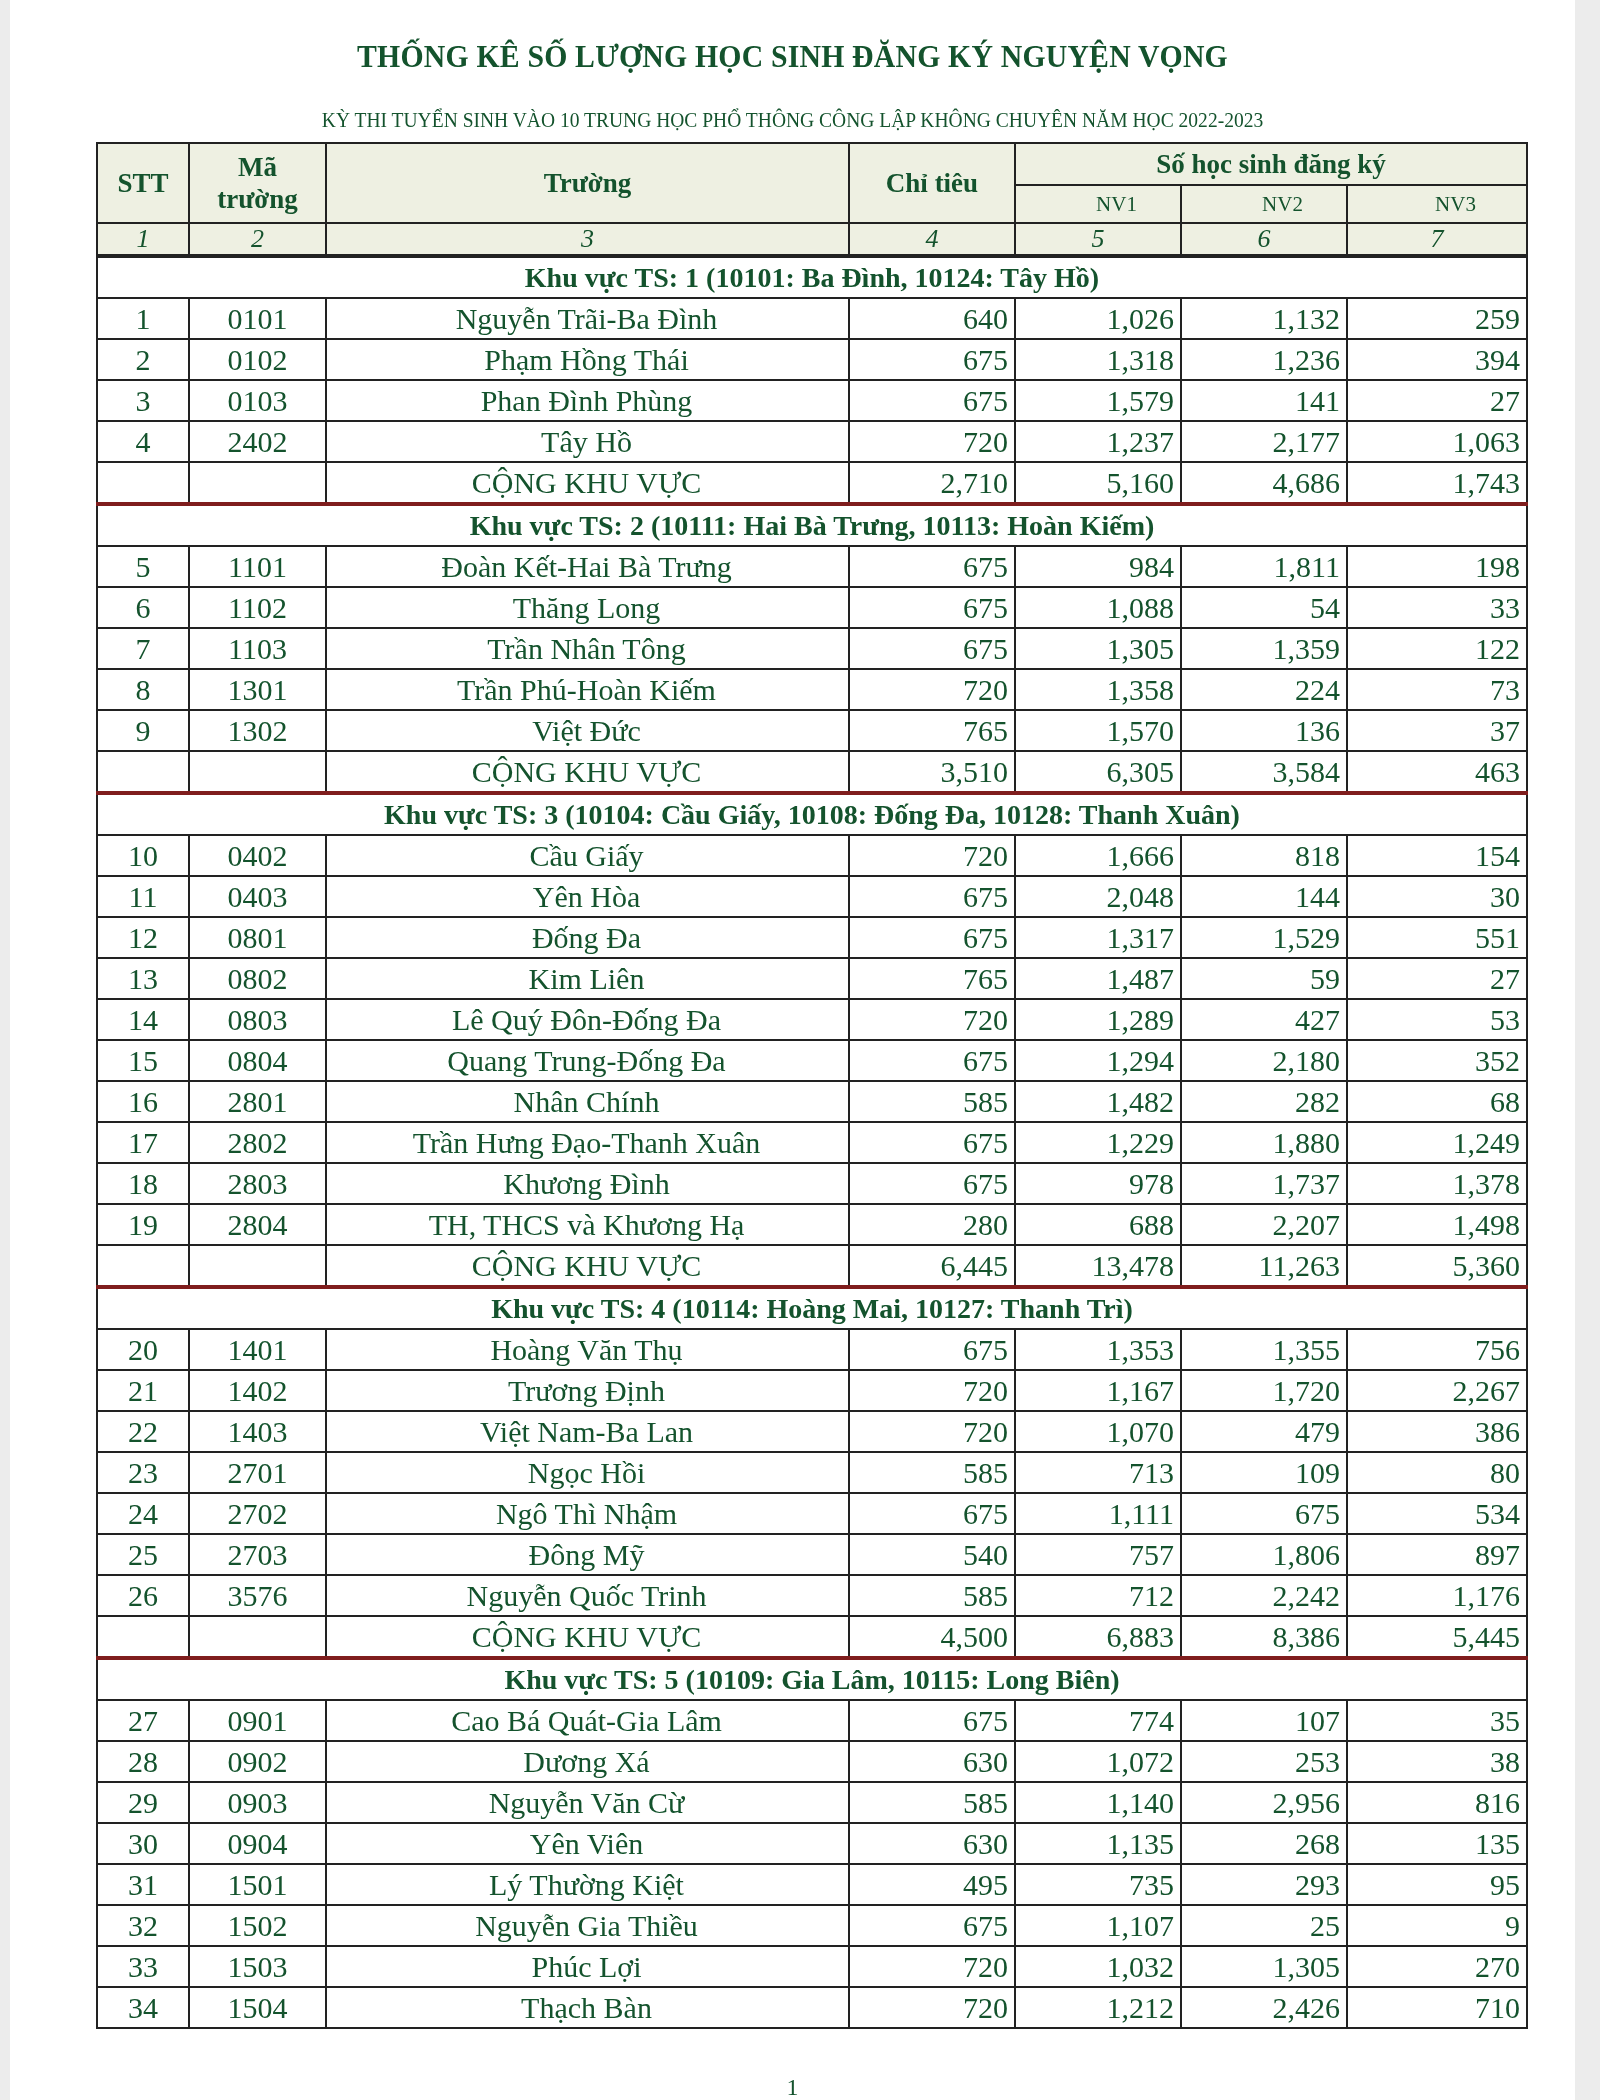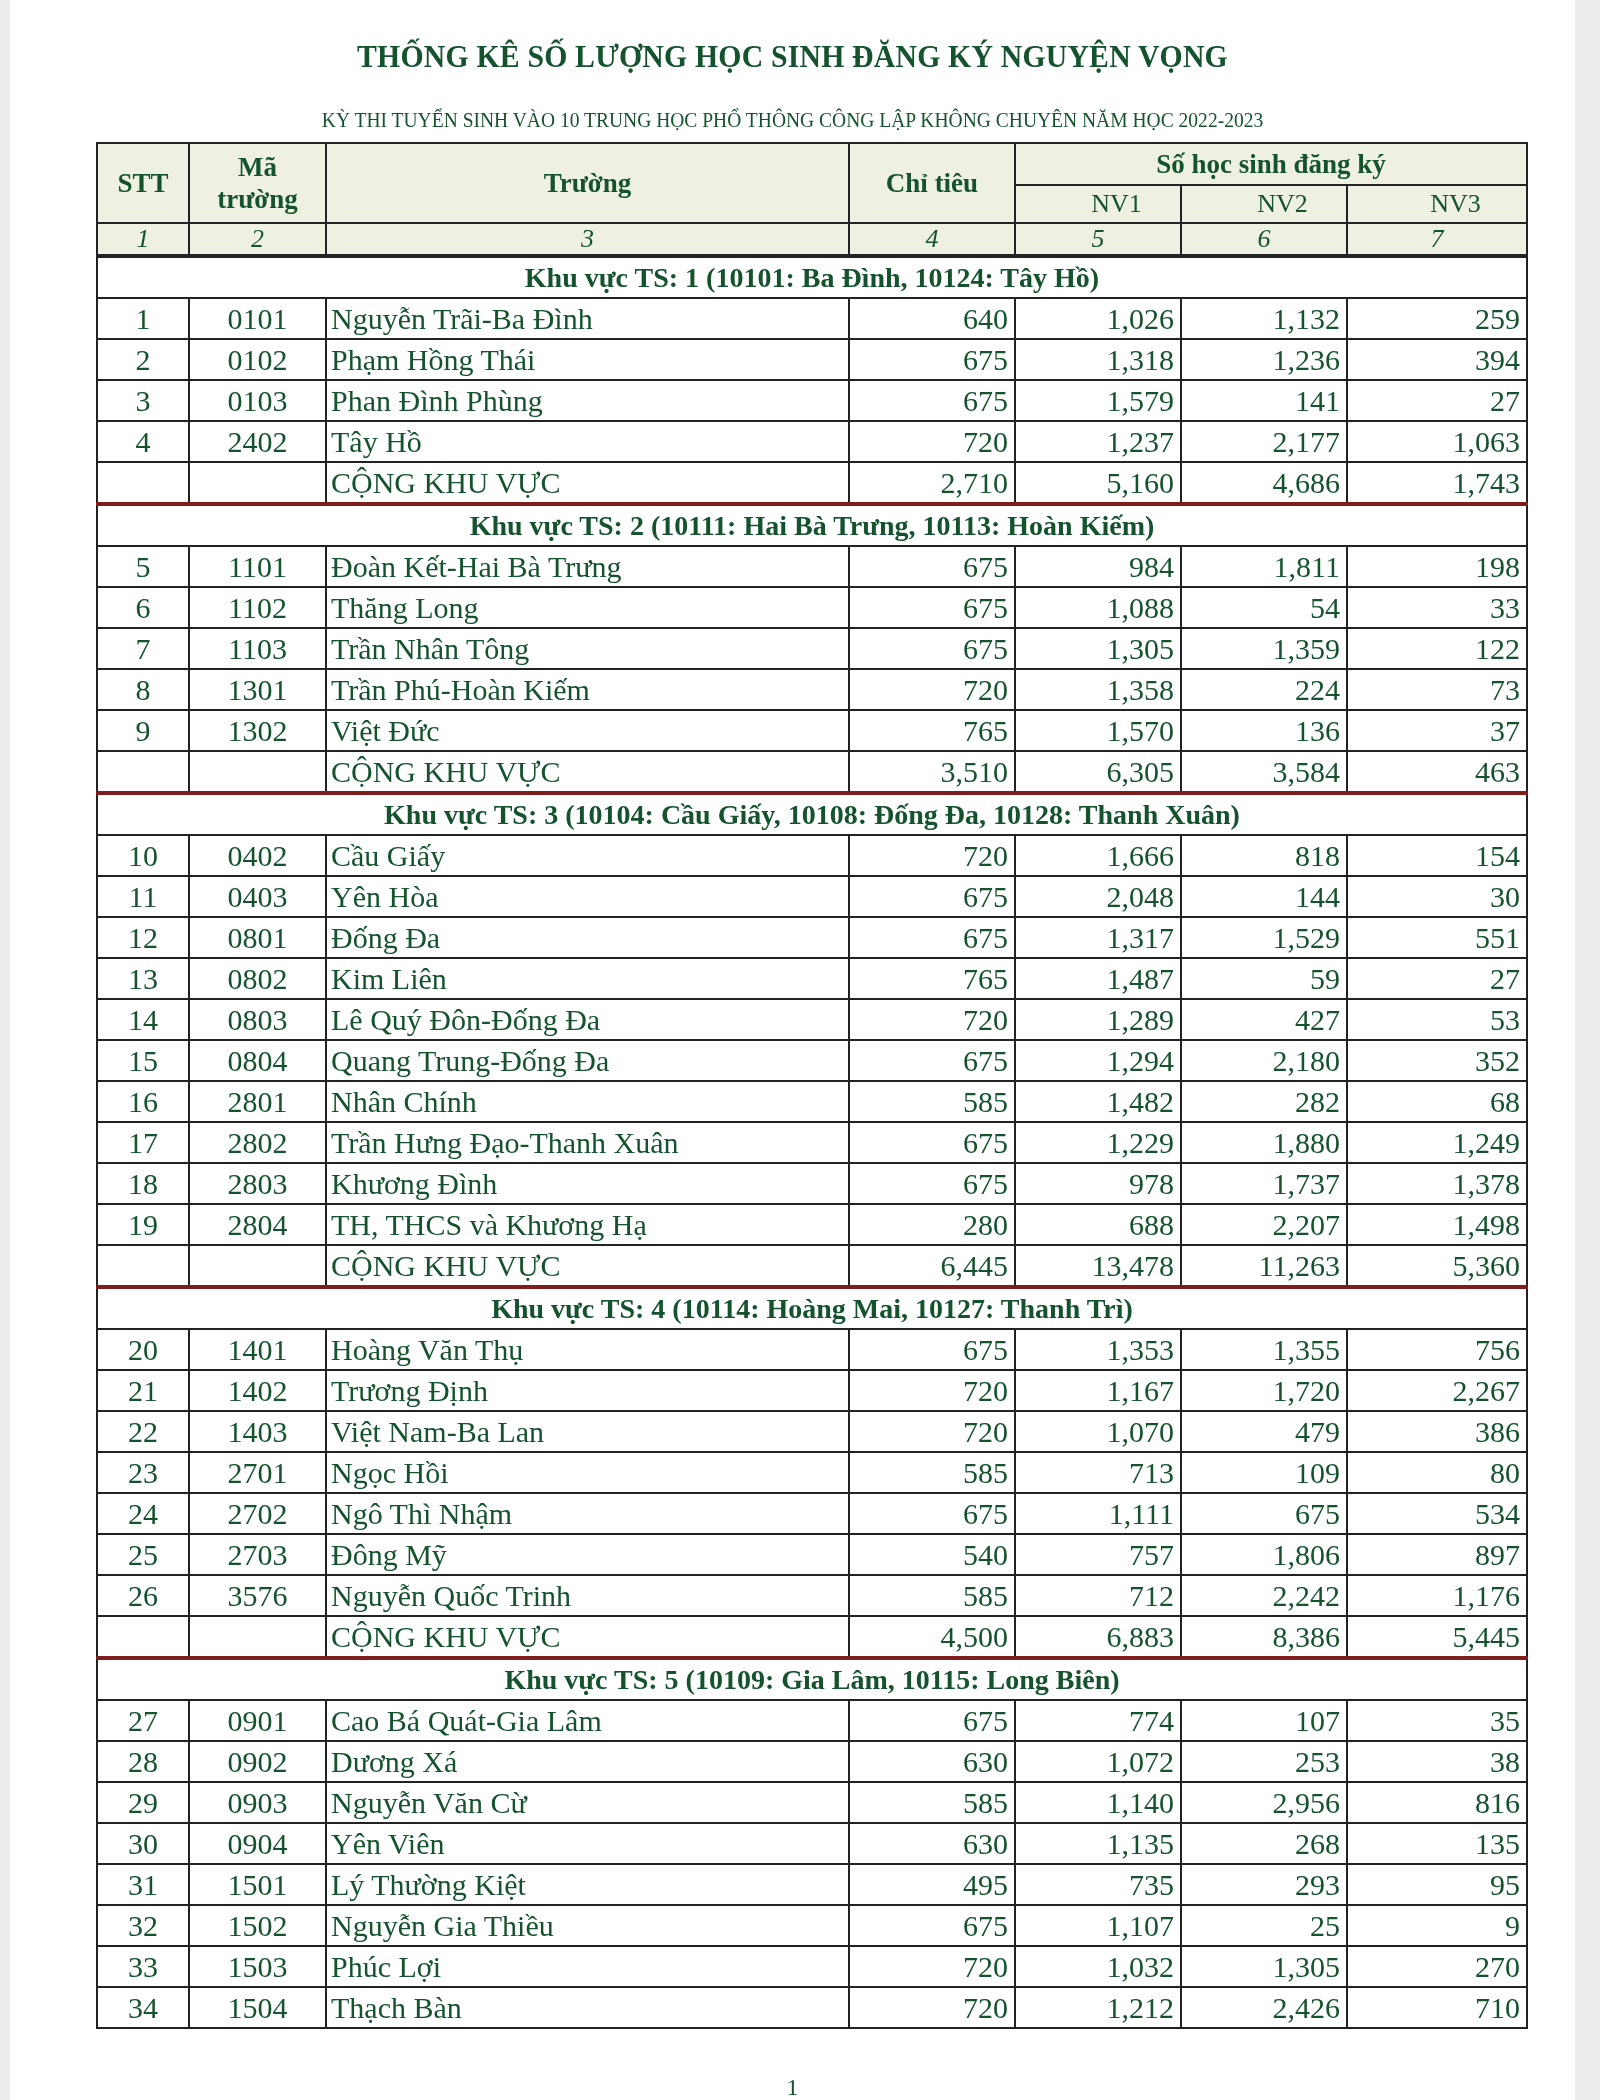--- a/index.html
+++ b/index.html
@@ -25,27 +25,27 @@
     border-collapse: collapse; table-layout: fixed;
     font-size: 30px;
   }
   table.stats td, table.stats th {
     border: 2px solid #222; padding: 0 6px; height: 39px; line-height: 39px;
     white-space: nowrap; overflow: hidden;
   }
   table.stats thead th { background: #eef0e2; font-weight: bold; text-align: center; }
   table.stats thead .h-main { height: 40px; line-height: 40px; font-size: 27px; }
   table.stats thead .h-main.tall { line-height: 32px; }
-  table.stats thead .h-sub { height: 36px; line-height: 36px; font-size: 26px; font-weight: normal; padding-left: 43px; }
+  table.stats thead .h-sub { height: 36px; line-height: 36px; font-size: 21px; font-weight: normal; padding-left: 43px; }
   table.stats thead .colnum td { background: #eef0e2; font-style: italic; text-align: center; font-size: 26px; height: 30px; line-height: 30px; }
   table.stats thead tr.colnum td { border-bottom: 4px solid #222; }
   .sect td { text-align: center; font-weight: bold; font-size: 28px; border-bottom: 4px solid #222; height: 37px; line-height: 37px; }
   .num { text-align: right; }
   .ctr { text-align: center; }
-  .left { text-align: left; padding-left: 4px !important; }
+  .left { text-align: center; padding-left: 4px !important; }
   tr.total td { border-bottom: 4px solid #7f1d1d; }
   .pagenum {
     position: absolute; left: 0; right: 0; top: 2074px; text-align: center; font-size: 24px;
   }
 </style>
 </head>
 <body>
 
 <div class="page">
   <div class="title">THỐNG KÊ SỐ LƯỢNG HỌC SINH ĐĂNG KÝ NGUYỆN VỌNG</div>

